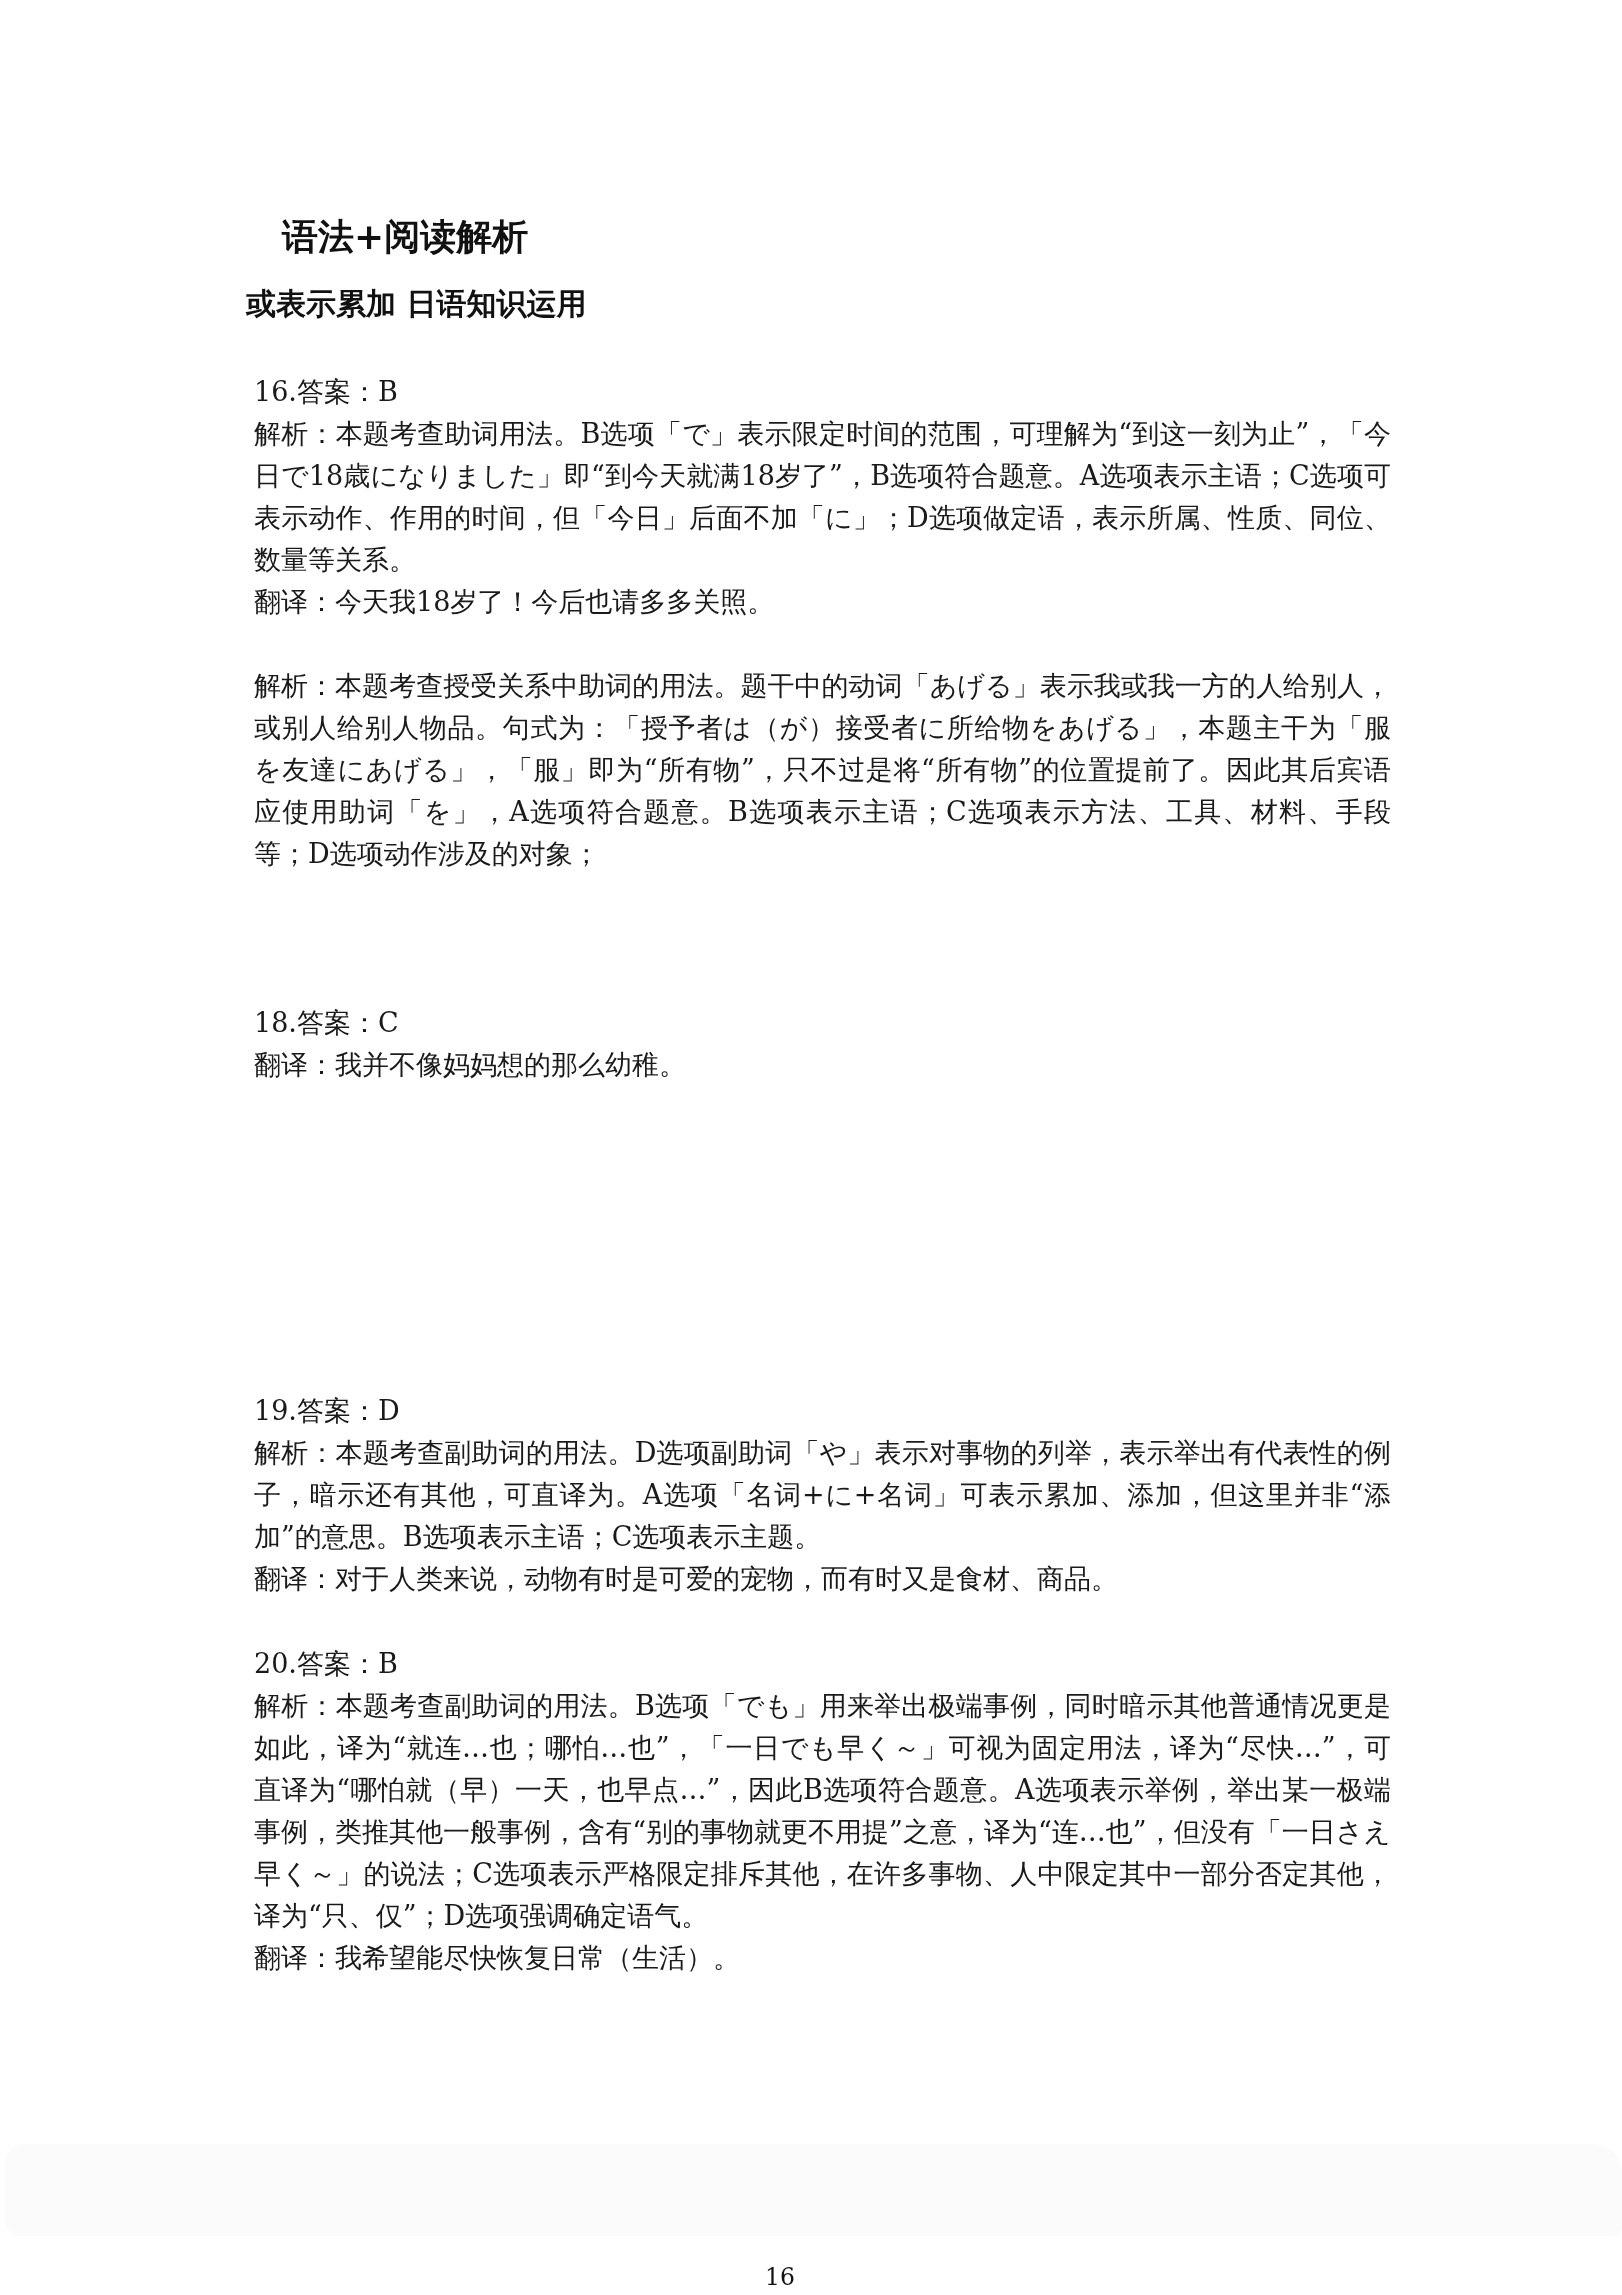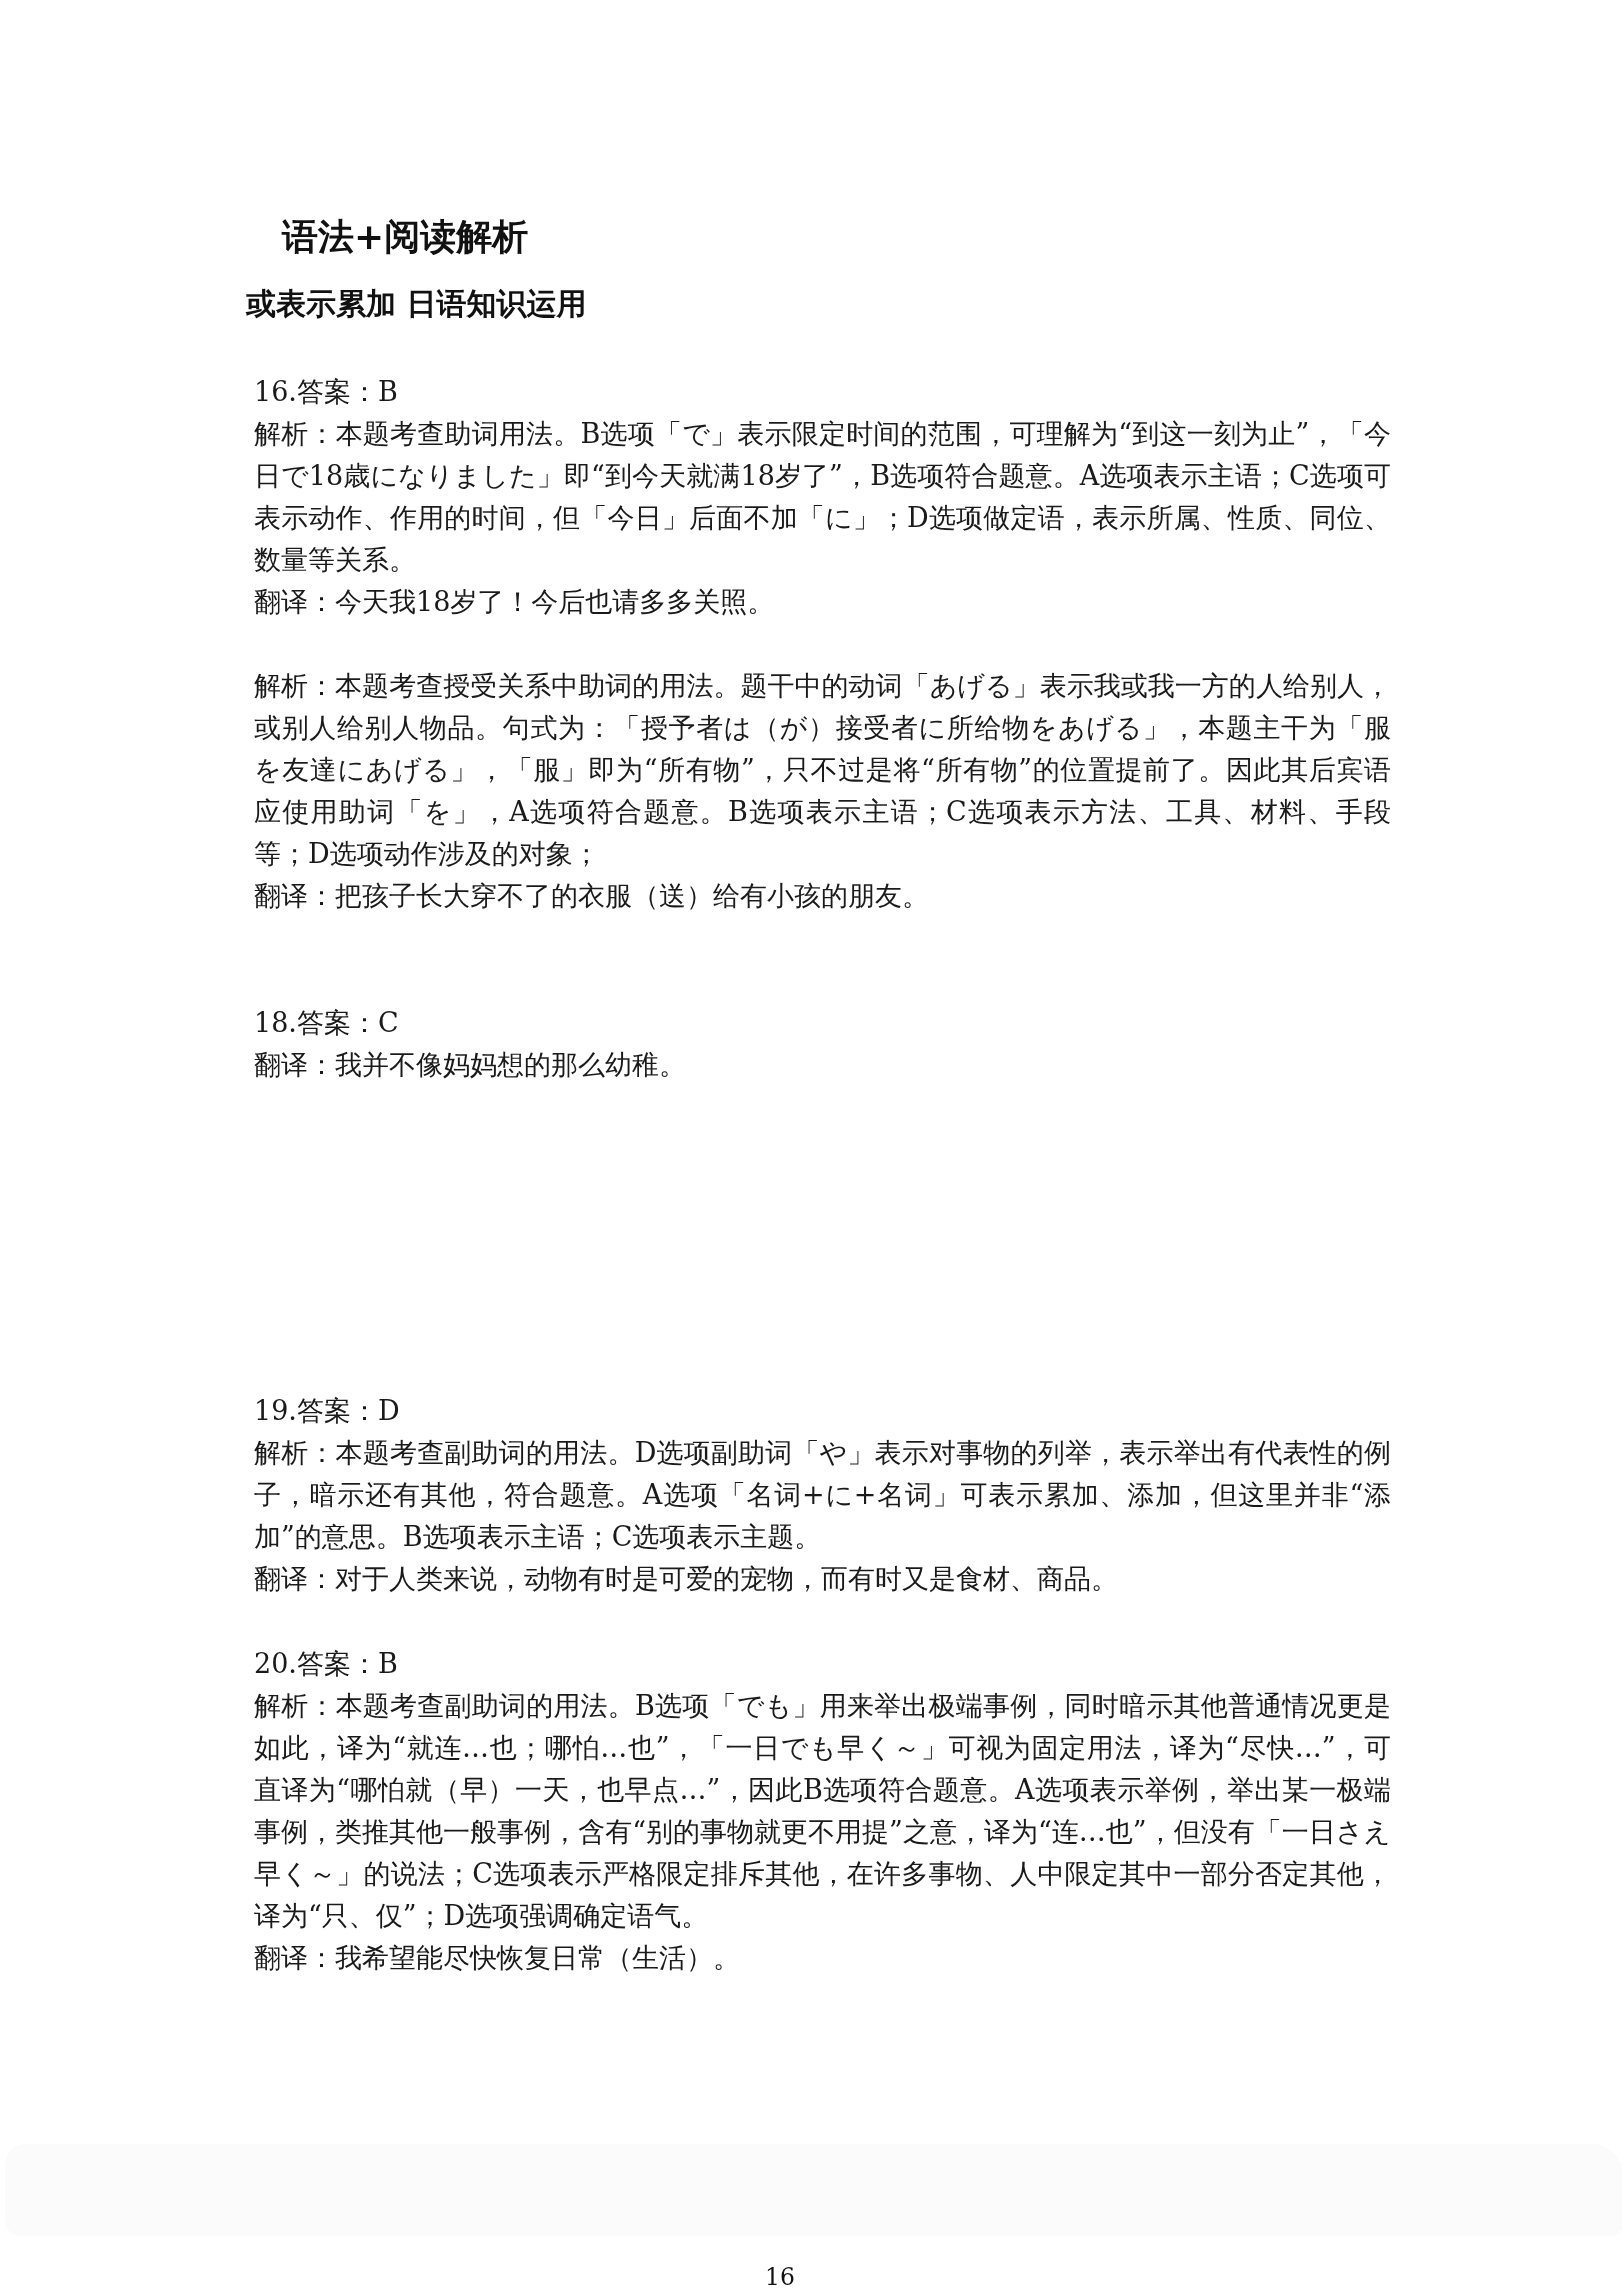--- a/index.html
+++ b/index.html
@@ -94,31 +94,30 @@
   <div class="subtitle">或表示累加  日语知识运用</div>
 
   <div class="section" style="top:371px;">
     <span class="answer-line">16.答案：B</span>
     <span class="analysis">解析：本题考查助词用法。B选项「で」表示限定时间的范围，可理解为“到这一刻为止”，「今日で18歳になりました」即“到今天就满18岁了”，B选项符合题意。A选项表示主语；C选项可表示动作、作用的时间，但「今日」后面不加「に」；D选项做定语，表示所属、性质、同位、数量等关系。</span>
     <span class="translation">翻译：今天我18岁了！今后也请多多关照。</span>
   </div>
 
   <div class="section" style="top:665px;">
     <span class="analysis">解析：本题考查授受关系中助词的用法。题干中的动词「あげる」表示我或我一方的人给别人，或别人给别人物品。句式为：「授予者は（が）接受者に所给物をあげる」，本题主干为「服を友達にあげる」，「服」即为“所有物”，只不过是将“所有物”的位置提前了。因此其后宾语应使用助词「を」，A选项符合题意。B选项表示主语；C选项表示方法、工具、材料、手段等；D选项动作涉及的对象；</span>
-    <span class="translation">翻译：把孩子长大穿不了的衣服（送）给有小孩的朋友。</span>
   </div>
 
   <div class="section" style="top:1002px;">
     <span class="answer-line">18.答案：C</span>
     <span class="translation">翻译：我并不像妈妈想的那么幼稚。</span>
   </div>
 
   <div class="section" style="top:1390px;">
     <span class="answer-line">19.答案：D</span>
-    <span class="analysis">解析：本题考查副助词的用法。D选项副助词「や」表示对事物的列举，表示举出有代表性的例子，暗示还有其他，符合题意。A选项「名词+に+名词」可表示累加、添加，但这里并非“添加”的意思。B选项表示主语；C选项表示主题。</span>
+    <span class="analysis">解析：本题考查副助词的用法。D选项副助词「や」表示对事物的列举，表示举出有代表性的例子，暗示还有其他，可直译为。A选项「名词+に+名词」可表示累加、添加，但这里并非“添加”的意思。B选项表示主语；C选项表示主题。</span>
     <span class="translation">翻译：对于人类来说，动物有时是可爱的宠物，而有时又是食材、商品。</span>
   </div>
 
   <div class="section" style="top:1643px;">
     <span class="answer-line">20.答案：B</span>
     <span class="analysis">解析：本题考查副助词的用法。B选项「でも」用来举出极端事例，同时暗示其他普通情况更是如此，译为“就连…也；哪怕…也”，「一日でも早く～」可视为固定用法，译为“尽快…”，可直译为“哪怕就（早）一天，也早点…”，因此B选项符合题意。A选项表示举例，举出某一极端事例，类推其他一般事例，含有“别的事物就更不用提”之意，译为“连…也”，但没有「一日さえ早く～」的说法；C选项表示严格限定排斥其他，在许多事物、人中限定其中一部分否定其他，译为“只、仅”；D选项强调确定语气。</span>
     <span class="translation">翻译：我希望能尽快恢复日常（生活）。</span>
   </div>
 </div>
 

